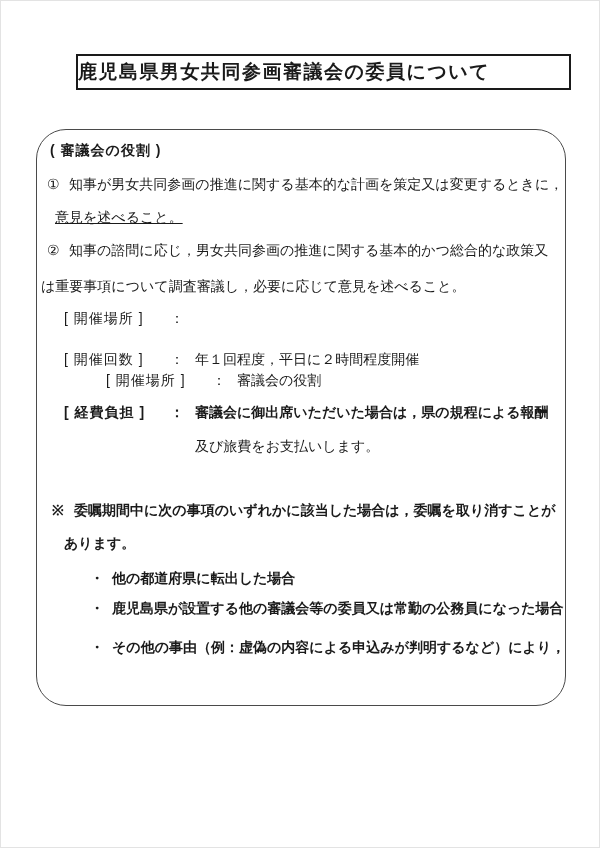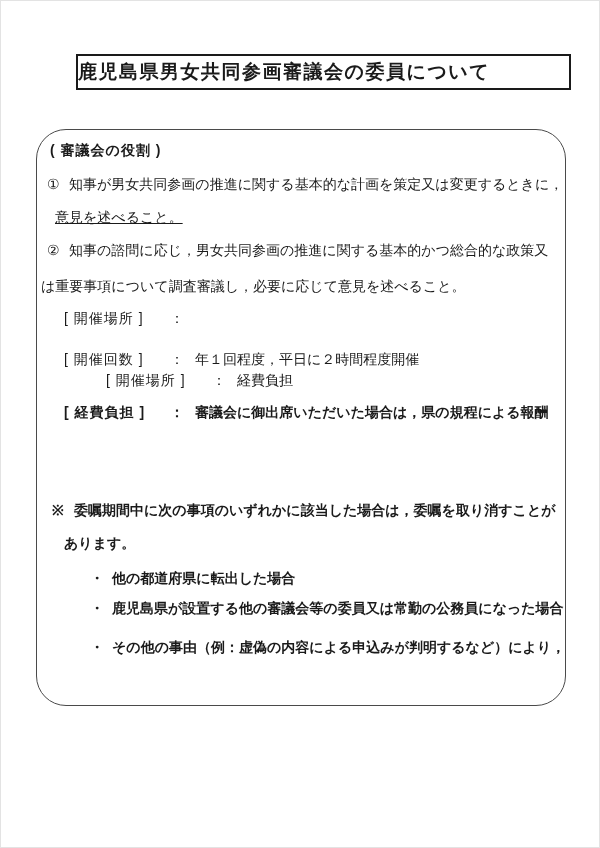--- a/index.html
+++ b/index.html
@@ -87,28 +87,29 @@
 
     <div class="line detail d-1">
       <span class="lbl">[ 開催回数 ]</span>
       <span class="colon">：</span>
       <span>年１回程度，平日に２時間程度開催</span>
     </div>
 
     <div class="line detail d-2">
       <span class="lbl">[ 開催場所 ]</span>
       <span class="colon">：</span>
-      <span>経費負担</span>
+      <span>審議会の役割</span>
     </div>
 
     <div class="line detail d-3">
       <span class="lbl">[ 経費負担 ]</span>
       <span class="colon">：</span>
       <span>審議会に御出席いただいた場合は，県の規程による報酬</span>
     </div>
+    <div class="line d-3b">及び旅費をお支払いします。</div>
 
     <div class="line flexline note-1">
       <span class="marker">※</span>
       <span>委嘱期間中に次の事項のいずれかに該当した場合は，委嘱を取り消すことが</span>
     </div>
     <div class="line note-2">あります。</div>
 
     <div class="line flexline bullet b-0">
       <span class="marker">・</span>
       <span>他の都道府県に転出した場合</span>

